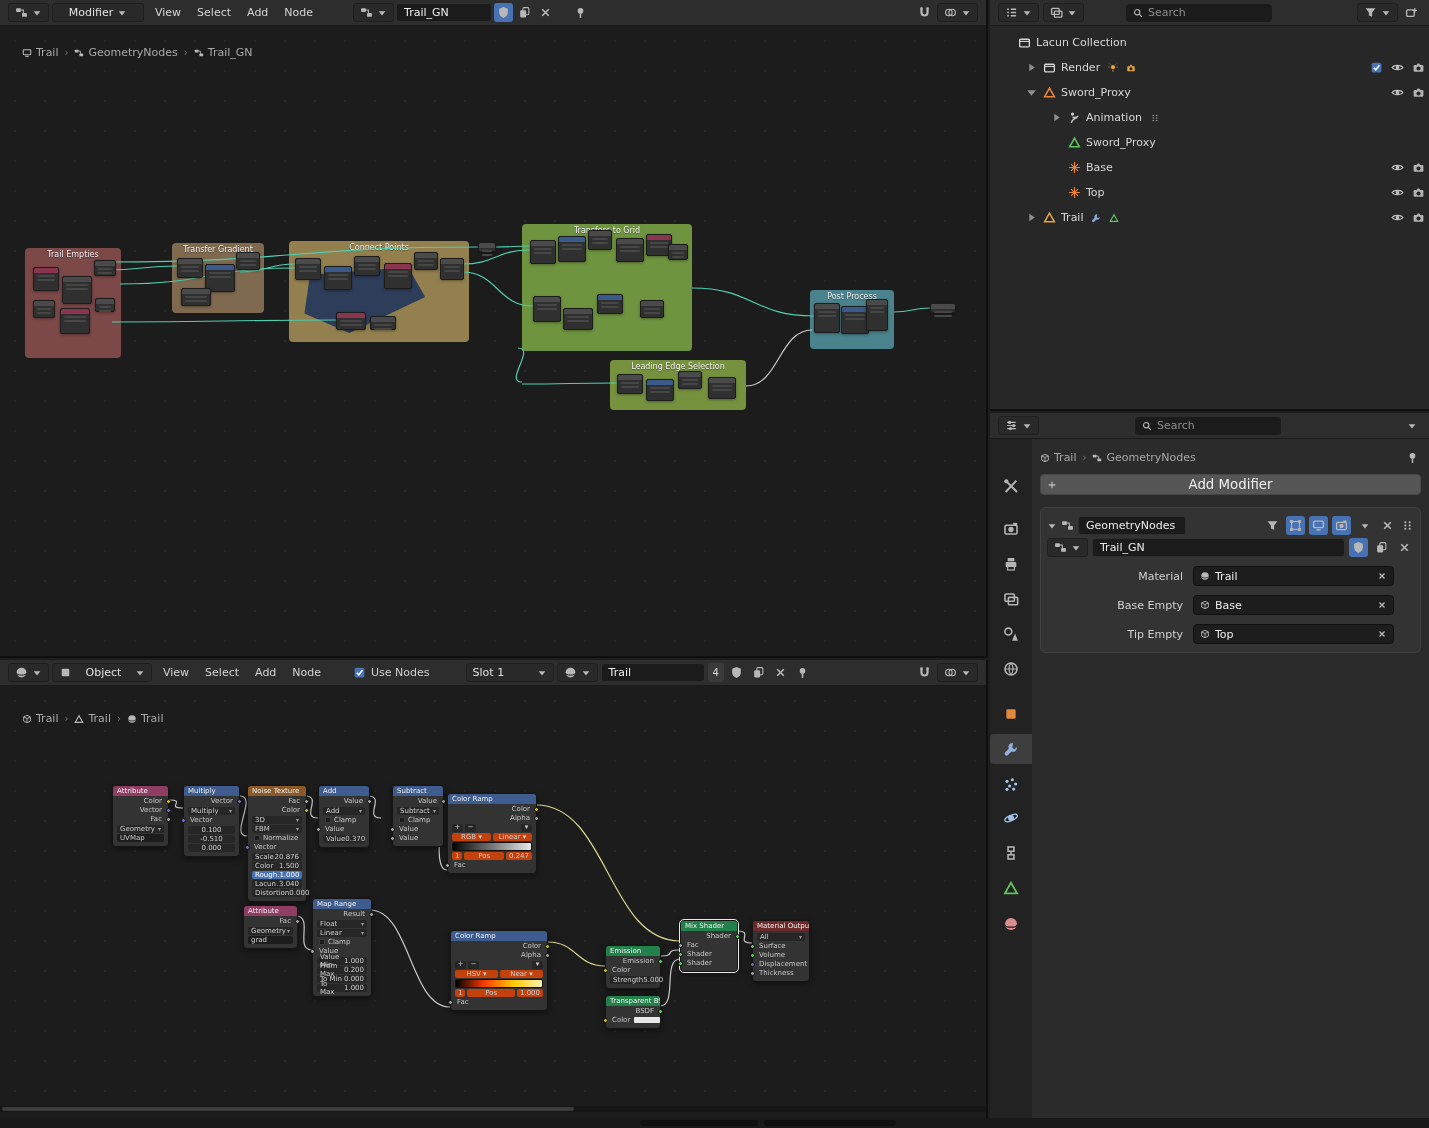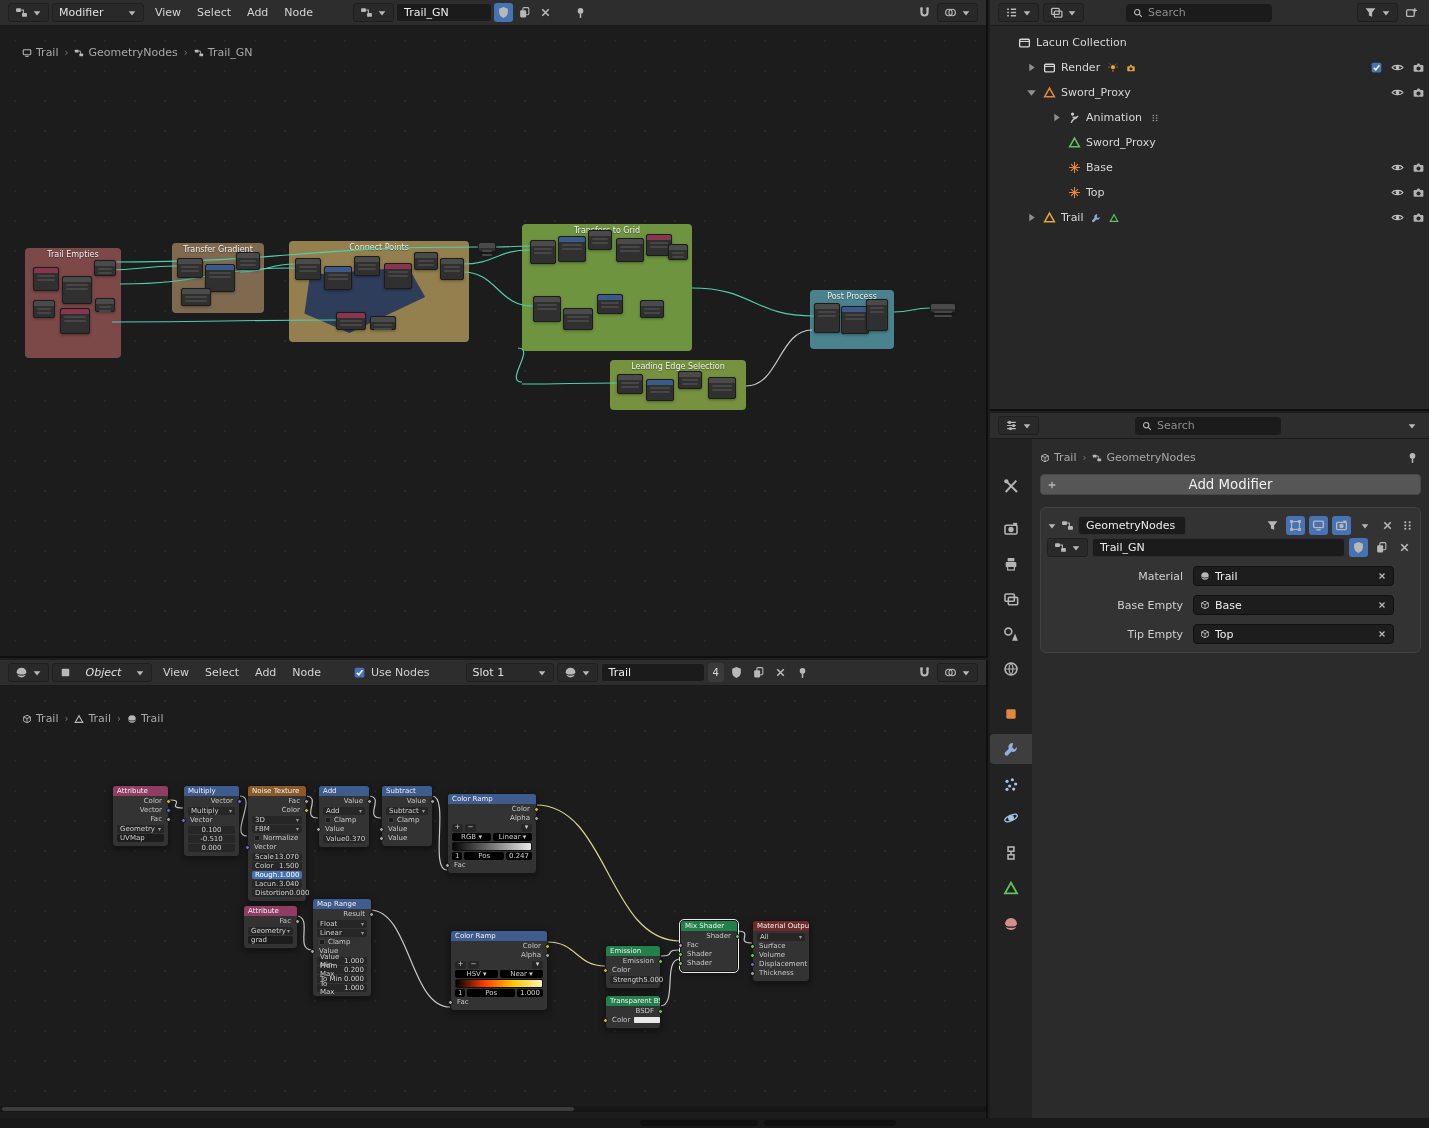--- a/index.html
+++ b/index.html
@@ -43,21 +43,21 @@
   .srow{position:relative;height:9px;line-height:9px;padding:0 6px;white-space:nowrap;overflow:visible;}
   .srow.out{text-align:right;}
   .sock{position:absolute;width:5px;height:5px;border-radius:50%;border:1px solid #0e0e0e;top:2px;}
   .sock.r{right:-3px;}.sock.l{left:-3px;}
   .sbox{display:flex;justify-content:space-between;align-items:center;margin:1px 4px;background:#262626;border-radius:2px;height:8px;line-height:8px;padding:0 3px;color:#cfcfcf;}
   .sbox.hl{background:#4772b3;color:#fff;}
   .sbox.center{justify-content:center;}
   .chkb{display:inline-block;width:6px;height:6px;background:#1c1c1c;border:1px solid #3c3c3c;border-radius:1px;margin-right:3px;vertical-align:-1px;}
   .gradbar{height:9px;margin:1px 4px;border-radius:2px;border:1px solid #111;}
   .posrow{display:flex;gap:2px;margin:1px 4px;}
-  .posrow .pc{background:#000000;border-radius:2px;height:8px;line-height:8px;padding:0 3px;color:#cfcfcf;}
+  .posrow .pc{background:#c2410c;border-radius:2px;height:8px;line-height:8px;padding:0 3px;color:#cfcfcf;}
   .posrow .grow{flex:1;text-align:center;}
   .toolsrow{display:flex;gap:2px;margin:1px 4px;align-items:center;}
   .toolsrow .tb{background:#262626;border-radius:2px;width:11px;height:8px;line-height:7px;text-align:center;color:#cfcfcf;}
   .swatchbox{display:inline-block;width:26px;height:6px;background:#e8e8e8;border-radius:1px;vertical-align:middle;margin-left:4px;}
   
   .ol-header{height:26px;background:#2d2d2d;display:flex;align-items:center;gap:4px;padding:0 8px;border-bottom:1px solid #1a1a1a;}
   .search{display:flex;align-items:center;gap:5px;background:#1b1b1b;border-radius:4px;height:18px;padding:0 7px;color:#8d8d8d;width:146px;}
   .ol-row{position:relative;height:25px;display:flex;align-items:center;gap:5px;color:#d6d6d6;font-size:11px;}
   .ol-exp{width:13px;display:inline-flex;justify-content:center;color:#8f8f8f;}
   .ol-right{position:absolute;right:4px;display:flex;gap:8px;align-items:center;}
@@ -98,21 +98,21 @@
               <rect x="6.5" y="6.5" width="4.5" height="3.5" rx="0.8"></rect>
               <path d="M5.5 3.7h2.2v4.5h-1" fill="none" stroke="currentColor" stroke-width="1"></path>
             </svg>
           </span>
           <span class="icon sm" id="geo-ed-ch">
             <svg viewBox="0 0 12 12" fill="currentColor">
               <polygon points="2,4 10,4 6,9"></polygon>
             </svg>
           </span>
         </button>
-      <button class="select" style="min-width:92px;justify-content:space-between;">
+      <button class="select" style="min-width:92px;justify-content:center;">
           <span>Modifier</span>
           <span class="icon sm" id="geo-mode-ch">
             <svg viewBox="0 0 12 12" fill="currentColor">
               <polygon points="2,4 10,4 6,9"></polygon>
             </svg>
           </span>
         </button>
       <nav class="menus" id="geo-menus" style="display:flex;">
           <button class="menu-item">View</button>
           <button class="menu-item">Select</button>
@@ -459,21 +459,21 @@
               <circle cx="6" cy="6" r="4.5"></circle>
               <path d="M1.5 6.5a4.5 1.9 0 0 0 9 0" fill="none" stroke="#1d1d1d" stroke-width="0.9"></path>
             </svg>
           </span>
           <span class="icon sm" id="sh-ed-ch">
             <svg viewBox="0 0 12 12" fill="currentColor">
               <polygon points="2,4 10,4 6,9"></polygon>
             </svg>
           </span>
         </button>
-      <button class="select" style="min-width:100px;justify-content:space-between;font-style:italic;">
+      <button class="select" style="min-width:100px;justify-content:space-between;">
           <span class="icon" id="sh-obj-ic">
             <svg viewBox="0 0 12 12" fill="currentColor">
               <rect x="2.5" y="2.5" width="7" height="7" rx="1"></rect>
             </svg>
           </span>
           <span>Object</span>
           <span class="icon sm" id="sh-mode-ch">
             <svg viewBox="0 0 12 12" fill="currentColor">
               <polygon points="2,4 10,4 6,9"></polygon>
             </svg>
@@ -666,21 +666,21 @@
               <span style="font-size:6px;color:#999;">▾</span>
             </div>
             <div class="sbox">
               <span>FBM</span>
               <span style="font-size:6px;color:#999;">▾</span>
             </div>
             <div class="srow"><span class="chkb"></span>Normalize</div>
             <div class="srow"><span class="sock l" style="background:#7070c7"></span>Vector</div>
             <div class="sbox">
               <span>Scale</span>
-              <span>13.070</span>
+              <span>20.876</span>
             </div>
             <div class="sbox">
               <span>Color</span>
               <span>1.500</span>
             </div>
             <div class="sbox hl">
               <span>Rough.</span>
               <span>1.000</span>
             </div>
             <div class="sbox">
@@ -702,21 +702,21 @@
               <span style="font-size:6px;color:#999;">▾</span>
             </div>
             <div class="srow"><span class="chkb"></span>Clamp</div>
             <div class="srow"><span class="sock l" style="background:#a1a1a1"></span>Value</div>
             <div class="sbox">
               <span>Value</span>
               <span>0.370</span>
             </div>
           </div>
         </div>
-        <div class="snode" style="left:381px;top:125px;width:52px;">
+        <div class="snode" style="left:392px;top:125px;width:52px;">
           <div class="sn-h" style="background:#3f5c8f">Subtract</div>
           <div class="sn-b">
             <div class="srow out"><span class="sock r" style="background:#a1a1a1"></span>Value</div>
             <div class="sbox">
               <span>Subtract</span>
               <span style="font-size:6px;color:#999;">▾</span>
             </div>
             <div class="srow"><span class="chkb"></span>Clamp</div>
             <div class="srow"><span class="sock l" style="background:#a1a1a1"></span>Value</div>
             <div class="srow"><span class="sock l" style="background:#a1a1a1"></span>Value</div>

